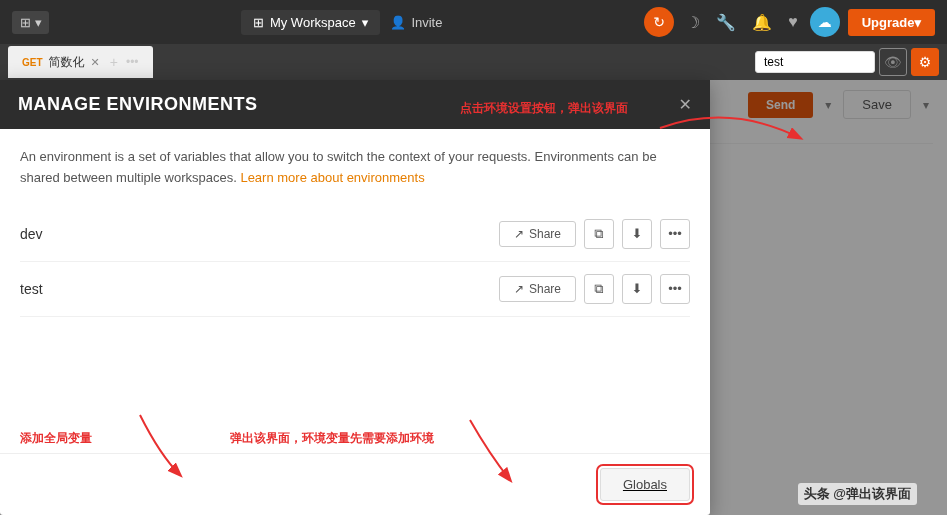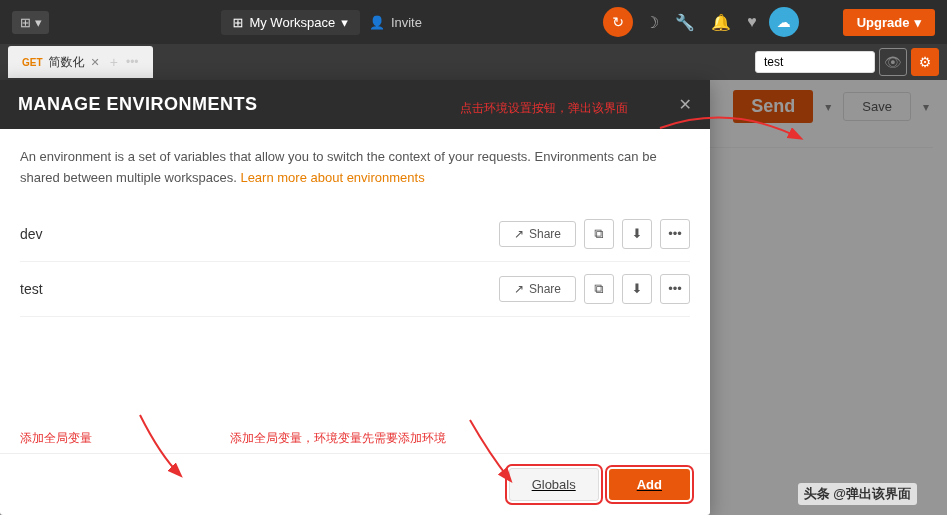--- a/index.html
+++ b/index.html
@@ -58,21 +58,21 @@
     }
     .upgrade-btn {
       background: #e8570c;
       color: white;
       border: none;
       padding: 6px 14px;
       border-radius: 3px;
       cursor: pointer;
       font-size: 13px;
       font-weight: 600;
-      display: flex; align-items: center; gap: 5px; margin-left: 36px;
+      display: flex; align-items: center; 
     }
 
     
     .tabbar {
       background: #3a3a3a;
       height: 36px;
       display: flex;
       align-items: center;
       padding: 0 8px;
       gap: 4px;
@@ -267,21 +267,21 @@
       font-size: 12px;
       color: #888;
       cursor: pointer;
     }
     .rpanel-btn {
       background: #e8570c;
       color: white;
       border: none;
       padding: 6px 18px;
       border-radius: 3px;
-      font-size: 18px;
+      font-size: 12px;
       cursor: pointer;
       font-weight: 600;
     }
     .rpanel-save {
       background: transparent;
       border: 1px solid #ddd;
       color: #555;
       padding: 6px 18px;
       border-radius: 3px;
       font-size: 13px;
@@ -289,21 +289,21 @@
     }
     .rpanel-row { display: flex; align-items: center; gap: 8px; margin-bottom: 6px; }
     .rpanel-text { font-size: 11px; color: #888; line-height: 1.5; }
     .rpanel-link { color: #e67e00; font-size: 11px; }
 
     
     .annotation {
       position: absolute;
       color: #e83030;
       font-size: 12px;
-      font-weight: 400;
+      font-weight: 700;
       pointer-events: none;
       z-index: 200;
       white-space: nowrap;
     }
     .arrow-svg {
       position: absolute;
       pointer-events: none;
       z-index: 200;
     }
 
@@ -447,21 +447,20 @@
             </button>
             <button class="icon-btn">
               <span>•••</span>
             </button>
           </div>
         </div>
       </div>
 
       <div class="modal-footer">
         <button class="globals-btn">Globals</button>
-        <button class="add-btn">Add</button>
       </div>
     </div>
   </div>
 
   <div class="annotation" style="top: 20px; left: 460px;">
     <span>点击环境设置按钮，弹出该界面</span>
   </div>
 
   <svg class="arrow-svg" width="200" height="60" style="top:18px;left:650px;">
     <defs>
@@ -479,21 +478,21 @@
   <svg class="arrow-svg" width="200" height="80" style="bottom:30px;left:80px;">
     <defs>
       <marker id="ah2" markerWidth="8" markerHeight="8" refX="6" refY="3" orient="auto">
         <path d="M0,0 L0,6 L8,3 z" fill="#e83030"></path>
       </marker>
     </defs>
     <path d="M60,10 Q80,50 100,70" stroke="#e83030" stroke-width="2" fill="none" marker-end="url(#ah2)"></path>
   </svg>
 
   <div class="annotation" style="bottom: 68px; left: 230px; max-width: 260px; white-space: normal; line-height:1.4;">
-    <span>添加全局变量，环境变量先需要添加环境</span>
+    <span>弹出该界面，环境变量先需要添加环境</span>
   </div>
 
   <svg class="arrow-svg" width="160" height="80" style="bottom:20px;left:390px;">
     <defs>
       <marker id="ah3" markerWidth="8" markerHeight="8" refX="6" refY="3" orient="auto">
         <path d="M0,0 L0,6 L8,3 z" fill="#e83030"></path>
       </marker>
     </defs>
     <path d="M80,5 Q100,40 120,65" stroke="#e83030" stroke-width="2" fill="none" marker-end="url(#ah3)"></path>
   </svg>

